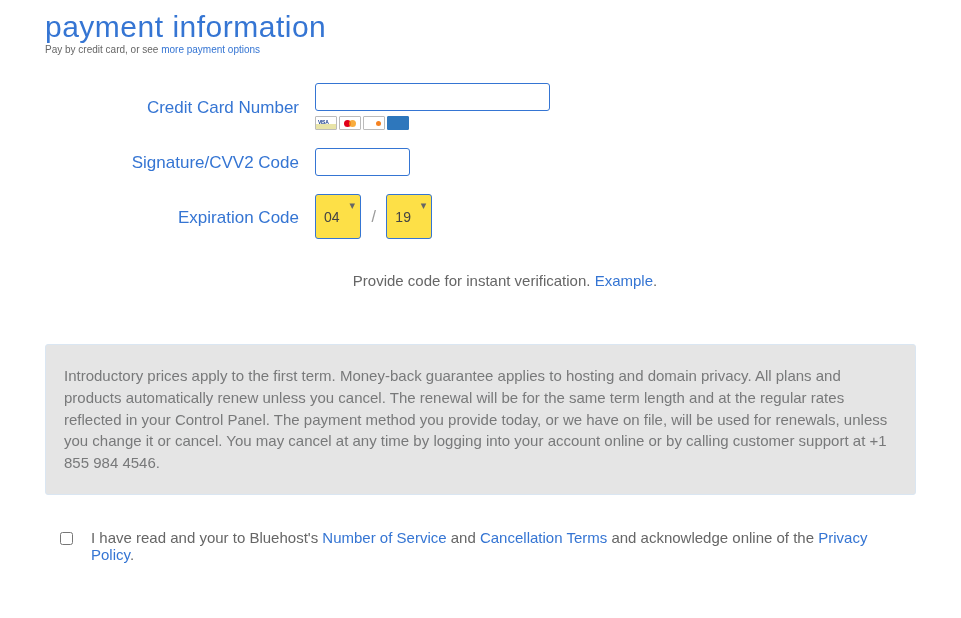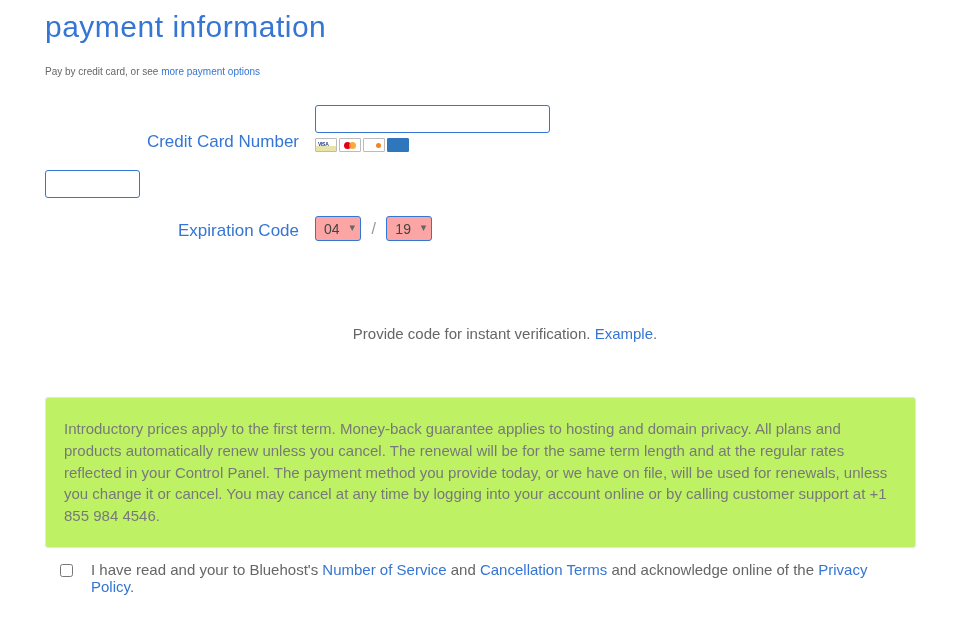--- a/index.html
+++ b/index.html
@@ -8,36 +8,35 @@
       font-weight: 300;
       background: #fff;
       width: 961px;
       padding: 10px 45px 40px 45px;
       color: #555;
     }
     .page-title {
       color: #3575d3;
       font-size: 30px;
       font-weight: 300;
-      margin-bottom: 22px;
       letter-spacing: 0.5px;
     }
     .pay-intro {
       font-size: 10px;
       color: #666;
       margin-bottom: 28px;
     }
     .link {
       color: #3575d3;
       cursor: pointer;
       text-decoration: none;
     }
     .form-row {
       display: flex;
-      align-items: flex-end;
+      align-items: center;
       margin-bottom: 18px;
     }
     .form-label {
       width: 270px;
       text-align: right;
       color: #3575d3;
       font-size: 17px;
       font-weight: 300;
       padding-top: 2px;
       padding-right: 16px;
@@ -55,24 +54,24 @@
     .cvv-input {
       width: 95px;
       height: 28px;
       border: 1px solid #3575d3;
       border-radius: 3px;
       padding: 2px 6px;
       font-size: 14px;
       background: #fff;
     }
     .exp-select {
-      height: 25px;
+      height: 45px;
       border: 1px solid #3575d3;
       border-radius: 3px;
-      background: #fca5a5;
+      background: #fde047;
       font-size: 14px;
       color: #444;
       padding: 0 20px 0 8px;
       appearance: none;
       -webkit-appearance: none;
       position: relative;
     }
     .select-wrap {
       display: inline-block;
       position: relative;
@@ -102,32 +101,32 @@
     .ci-mc { background:#fff; border:1px solid #bbb; position:relative; }
     .ci-mc::before { content:""; position:absolute; width:7px;height:7px;background:#e1001a;border-radius:50%; left:4px; top:3px;}
     .ci-mc::after { content:""; position:absolute; width:7px;height:7px;background:#f79e1b;border-radius:50%; left:9px; top:3px; opacity:0.85;}
     .ci-disc { background:#fff; border:1px solid #bbb; position:relative; }
     .ci-disc::after {content:""; position:absolute; width:5px;height:5px;background:#f58220;border-radius:50%; right:3px; top:4px;}
     .ci-amex { background:#2e77bc; border:1px solid #2e77bc; }
     .verification-text {
       text-align: center;
       font-size: 15px;
       color: #666;
-      margin: 84px 0 55px 210px;
+      margin: 33px 0 55px 210px;
       width: 500px;
     }
     .disclaimer-box {
-      background: #bef264;
+      background: #e5e5e5;
       border: 1px solid #dae6f2;
       border-radius: 3px;
       padding: 20px 18px;
       font-size: 15px;
       color: #78797a;
       line-height: 1.45;
-      margin-bottom: 13px;
+      margin-bottom: 34px;
     }
     .agree-row {
       display: flex;
       align-items: flex-start;
       gap: 18px;
       font-size: 15px;
       color: #666;
       padding: 0 15px;
       margin-bottom: 40px;
     }
@@ -153,20 +152,21 @@
     <div class="card-icons">
       <div class="card-icon ci-visa"></div>
       <div class="card-icon ci-mc"></div>
       <div class="card-icon ci-disc"></div>
       <div class="card-icon ci-amex"></div>
     </div>
   </div>
 </div>
 
 <div class="form-row">
+  <div class="form-label">Signature/CVV2 Code</div>
   <div class="form-field">
     <input type="text" class="cvv-input" style="">
   </div>
 </div>
 
 <div class="form-row">
   <div class="form-label">Expiration Code</div>
   <div class="form-field">
     <span class="select-wrap">
       <select class="exp-select">

